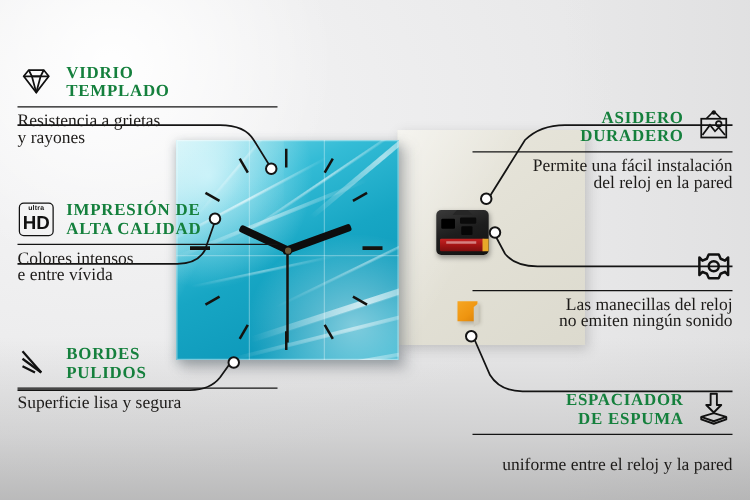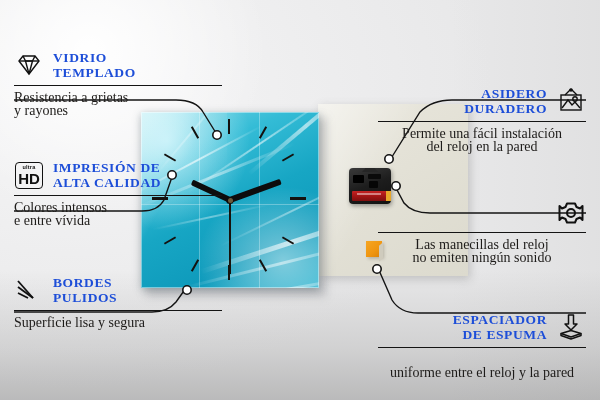--- a/index.html
+++ b/index.html
@@ -158,31 +158,31 @@
   .leaders { position:absolute; inset:0; pointer-events:none; }
 
   
   .feature { position:absolute; width:208px; }
   .feature .head {
     display:flex; align-items:center; gap:9px;
   }
   .feature.right .head { flex-direction: row-reverse; margin-top: 36px; }
   .feature .title {
     font-size:13.5px; line-height:15px; letter-spacing:0.6px;
-    color:#1d4ed8; font-weight:bold; text-transform:uppercase;
+    color:#15803d; font-weight:bold; text-transform:uppercase;
   }
   .feature.left .title { text-align:left; }
   .feature.right .title { text-align:right; }
   .feature .rule {
     height:1px; background:#141414; margin-top:5px; width:100%;
   }
   .feature .desc {
     margin-top:5px; font-size:14px; line-height:13px; color:#1d1b19;
   }
-  .feature.right .desc { text-align:center; }
+  .feature.right .desc { text-align:right; }
   .icon-box { width:30px; height:28px; flex:0 0 30px; position:relative; }
 
   
   #f-vidrio     { left:14px;  top:50px; }
   #f-impresion  { left:14px;  top:160px; }
   #f-bordes     { left:14px;  top:275px; }
   #f-asidero    { left:378px; top:50px; }
   #f-mecanismo  { left:378px; top:163px; }
   #f-espaciador { left:378px; top:276px; }
 

